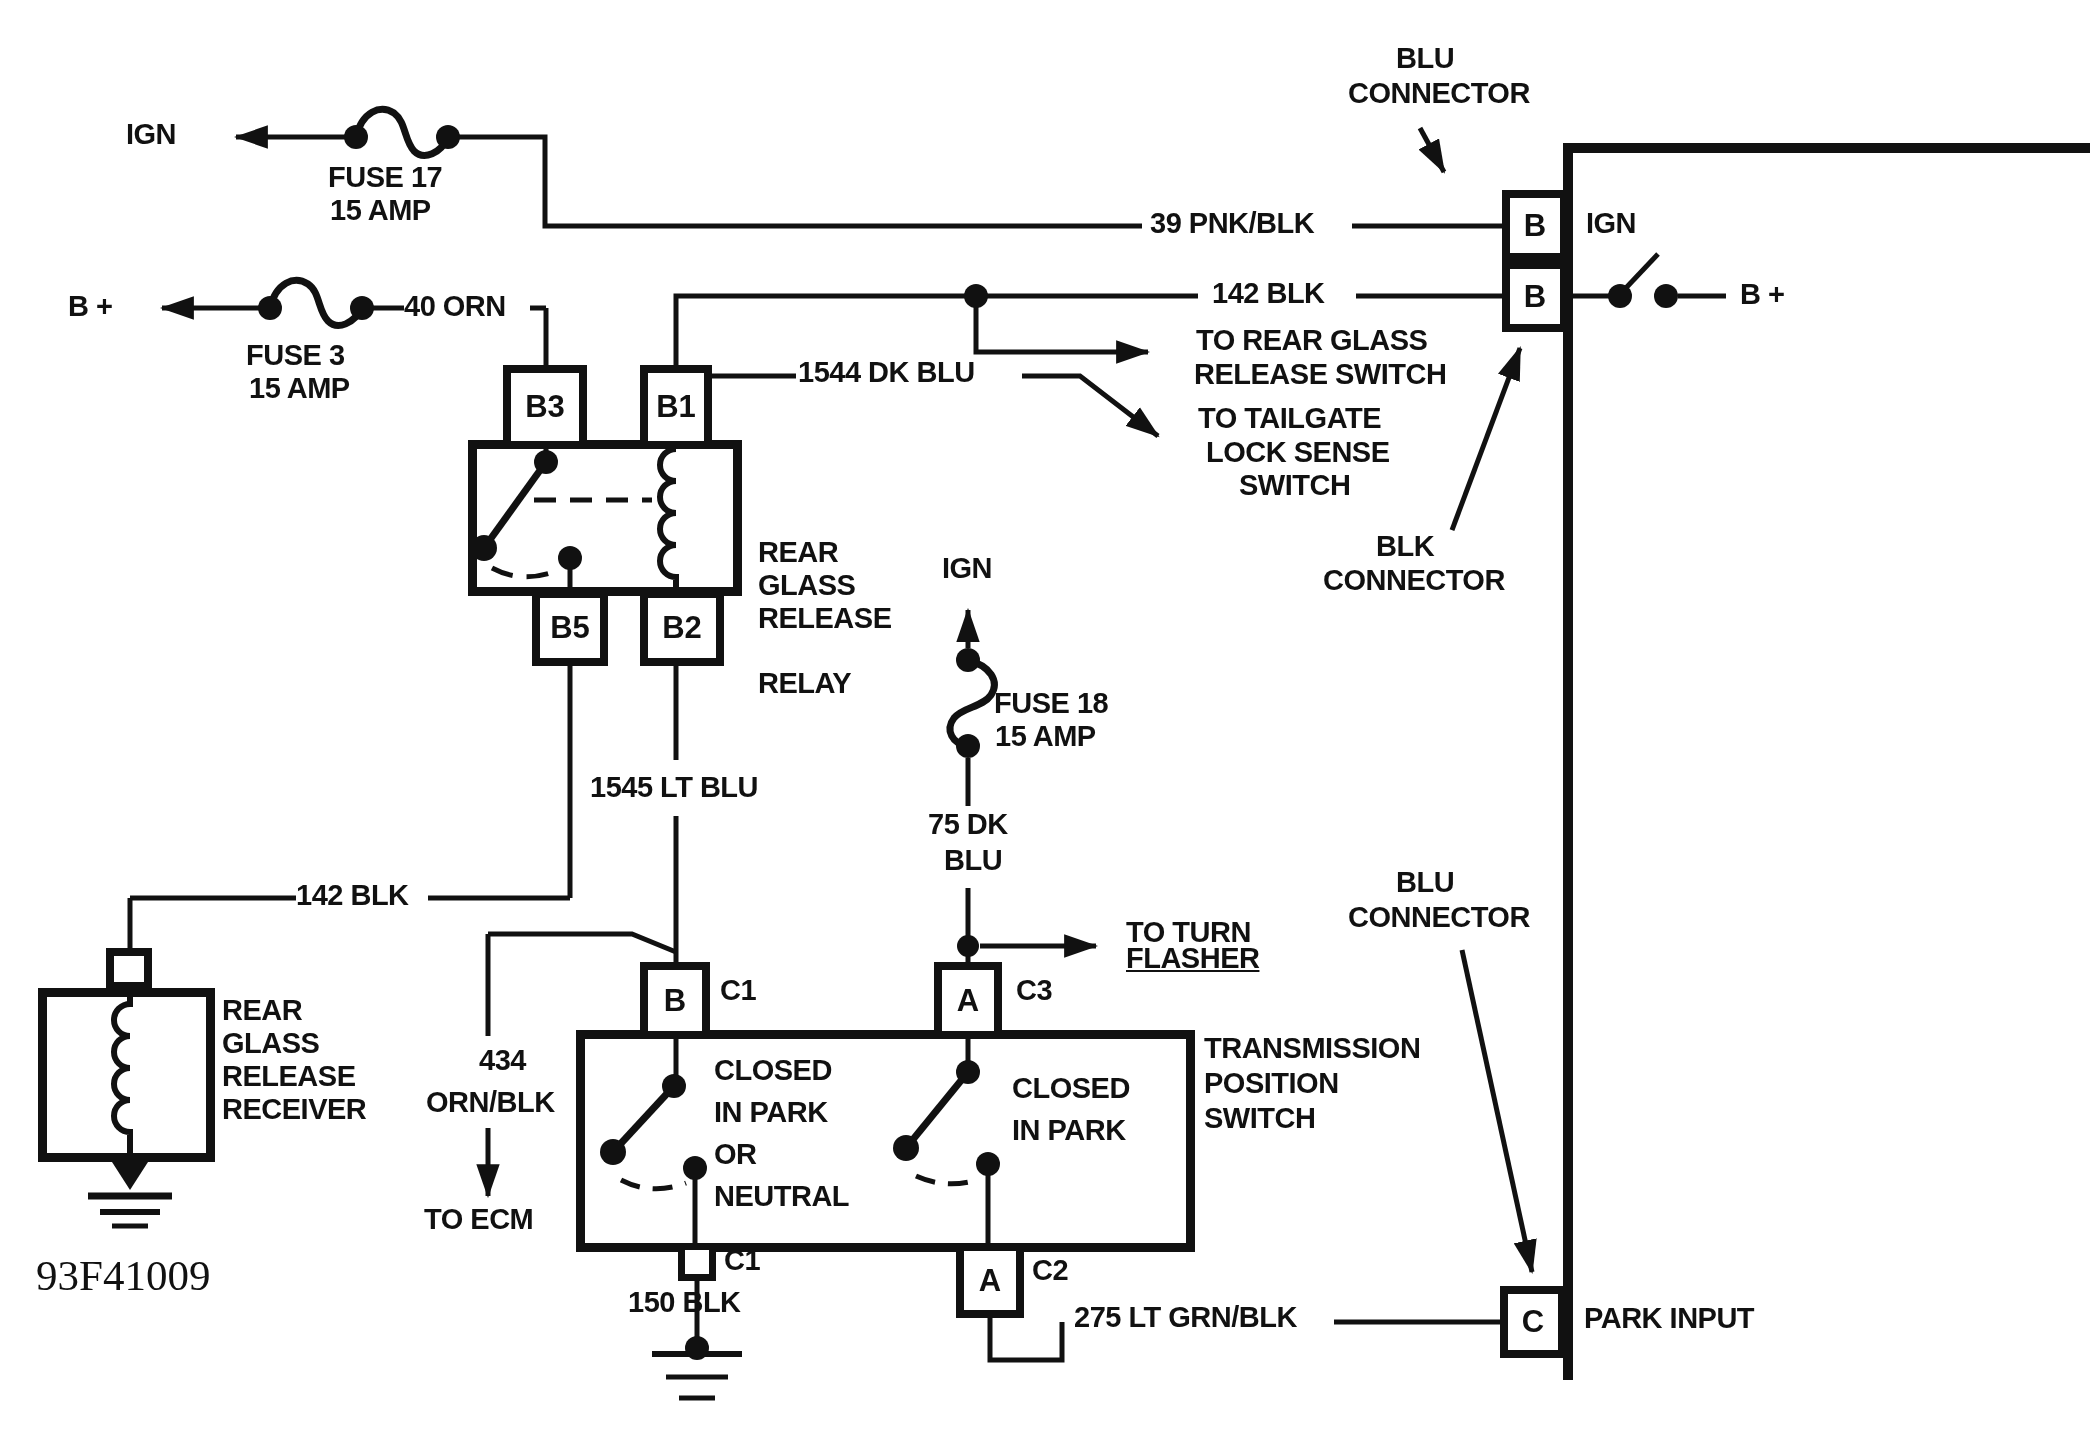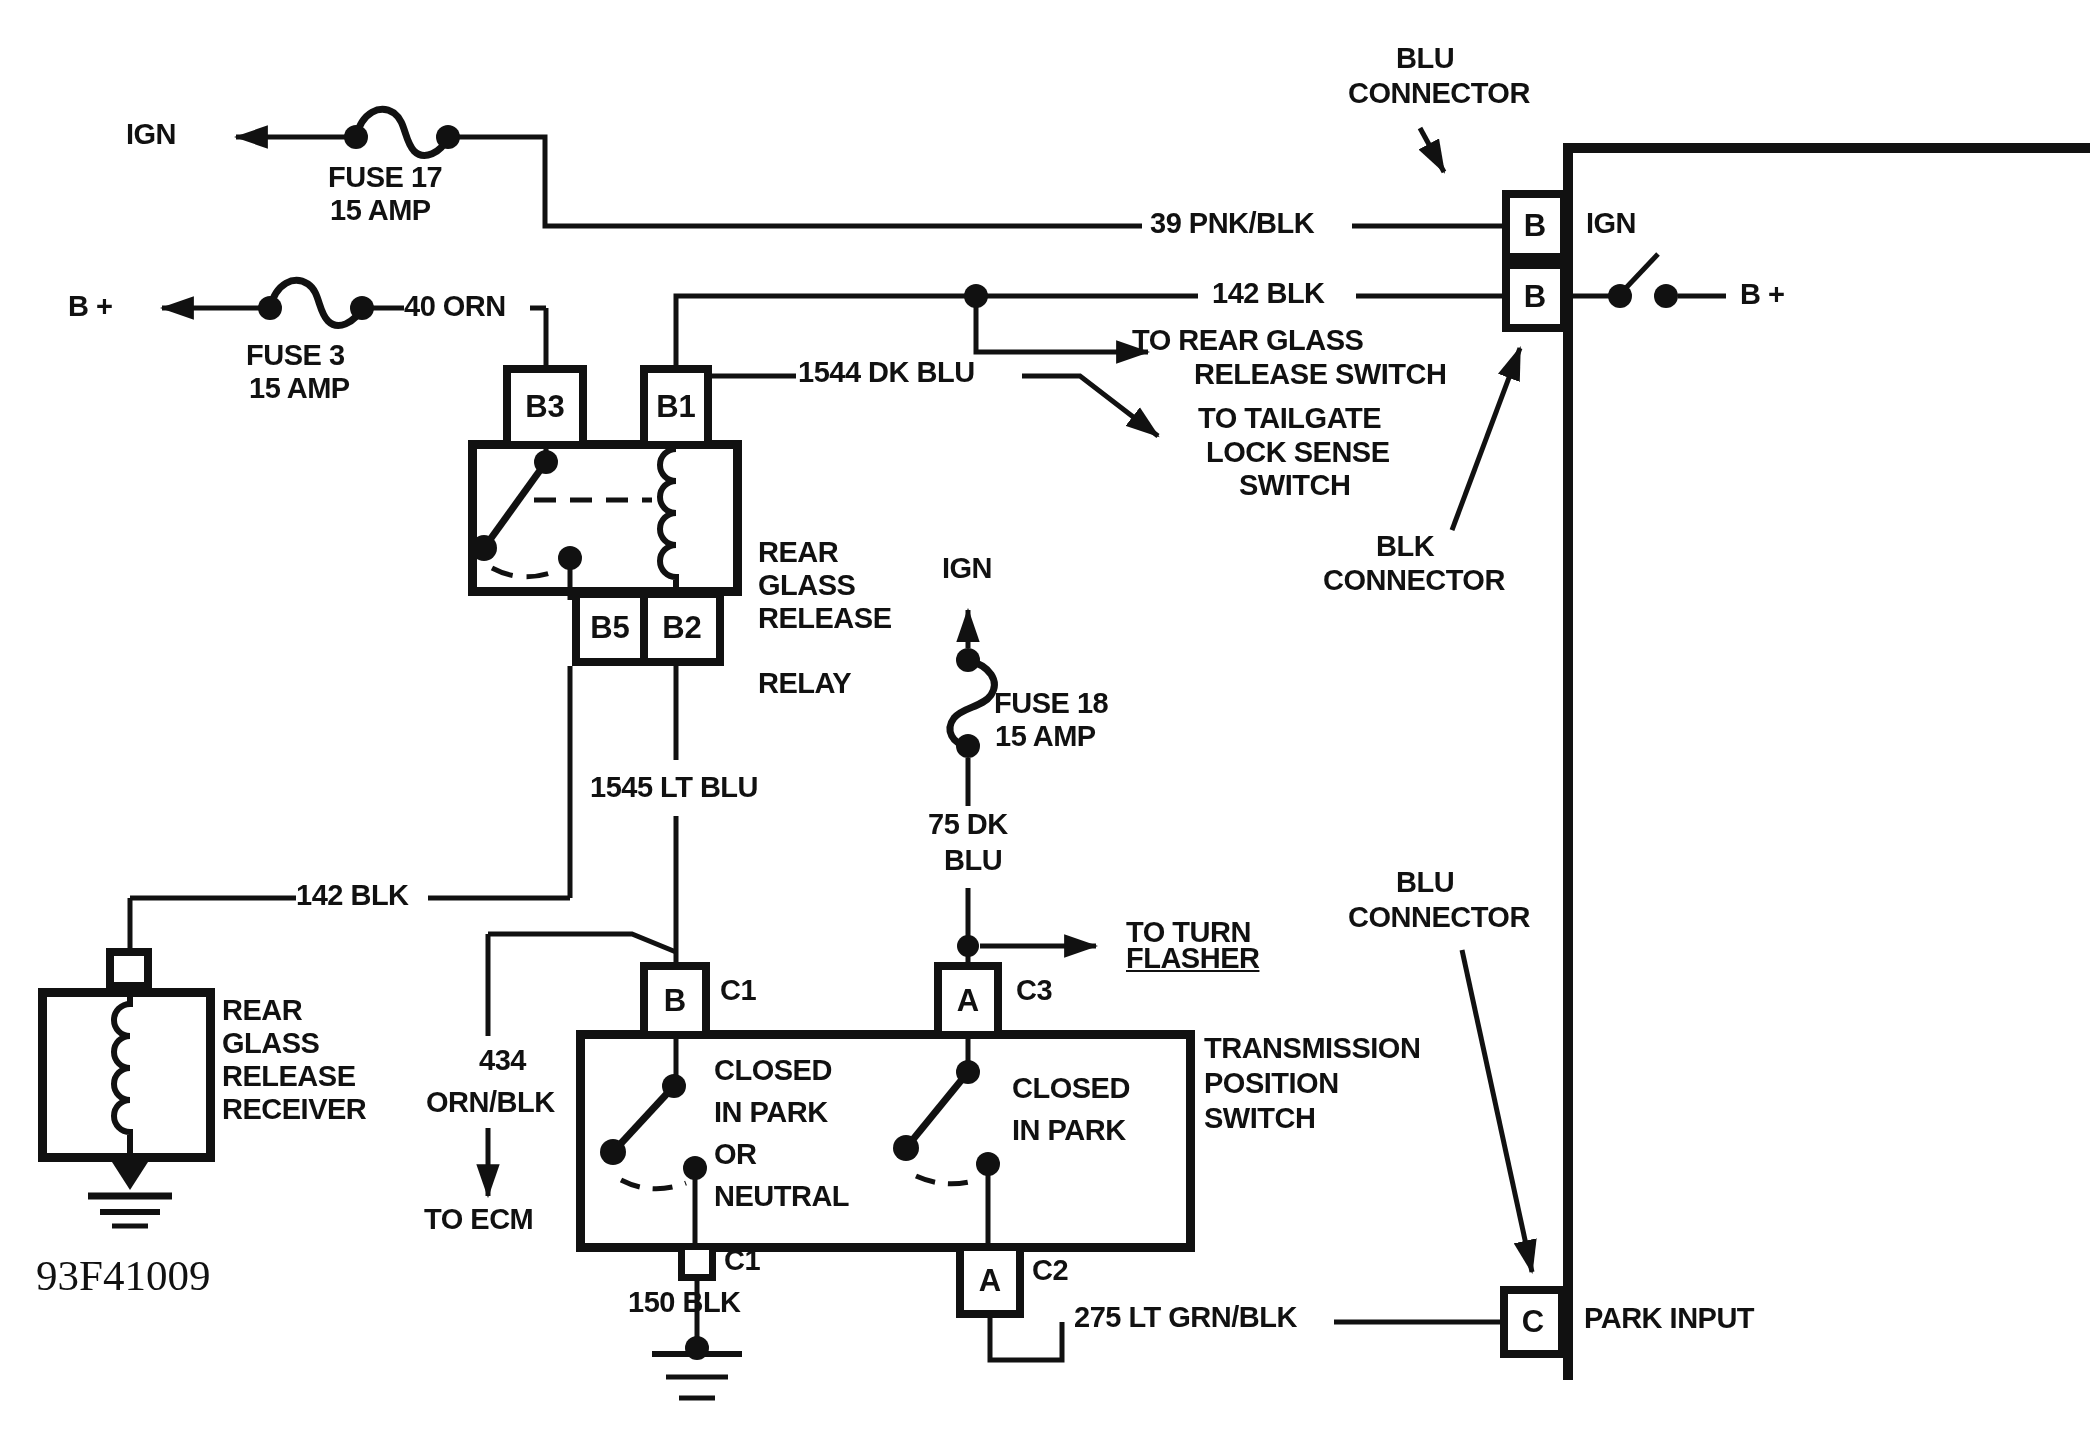--- a/index.html
+++ b/index.html
@@ -172,21 +172,21 @@
   <div class="frame" style="left:468px;top:440px;width:274px;height:156px;"></div>
   <div class="frame" style="left:38px;top:988px;width:177px;height:174px;"></div>
   <div class="frame" style="left:576px;top:1030px;width:619px;height:222px;"></div>
 
   <div class="term" style="left:503px;top:365px;width:84px;height:84px;">
       <span>B3</span>
     </div>
   <div class="term" style="left:640px;top:365px;width:72px;height:84px;">
       <span>B1</span>
     </div>
-  <div class="term" style="left:532px;top:590px;width:76px;height:76px;margin-left:40px;">
+  <div class="term" style="left:532px;top:590px;width:76px;height:76px;">
       <span>B5</span>
     </div>
   <div class="term" style="left:640px;top:590px;width:84px;height:76px;">
       <span>B2</span>
     </div>
 
   <div class="term" style="left:106px;top:948px;width:46px;height:42px;border-width:8px;"></div>
 
   <div class="term" style="left:640px;top:962px;width:70px;height:77px;">
       <span>B</span>
@@ -215,21 +215,21 @@
 
   <div class="lbl" style="left:68px;top:292px;">B +</div>
   <div class="lbl" style="left:246px;top:341px;">FUSE 3</div>
   <div class="lbl" style="left:249px;top:374px;">15 AMP</div>
   <div class="lbl" style="left:404px;top:292px;">40 ORN</div>
 
   <div class="lbl" style="left:1150px;top:209px;">39 PNK/BLK</div>
   <div class="lbl" style="left:1212px;top:279px;">142 BLK</div>
   <div class="lbl" style="left:798px;top:358px;">1544 DK BLU</div>
 
-  <div class="lbl" style="left:1132px;top:326px;">TO REAR GLASS</div>
+  <div class="lbl" style="left:1196px;top:326px;">TO REAR GLASS</div>
   <div class="lbl" style="left:1194px;top:360px;">RELEASE SWITCH</div>
   <div class="lbl" style="left:1198px;top:404px;">TO TAILGATE</div>
   <div class="lbl" style="left:1206px;top:438px;">LOCK SENSE</div>
   <div class="lbl" style="left:1239px;top:471px;">SWITCH</div>
 
   <div class="lbl" style="left:1396px;top:44px;">BLU</div>
   <div class="lbl" style="left:1348px;top:79px;">CONNECTOR</div>
   <div class="lbl" style="left:1586px;top:209px;">IGN</div>
   <div class="lbl" style="left:1740px;top:280px;">B +</div>
 

